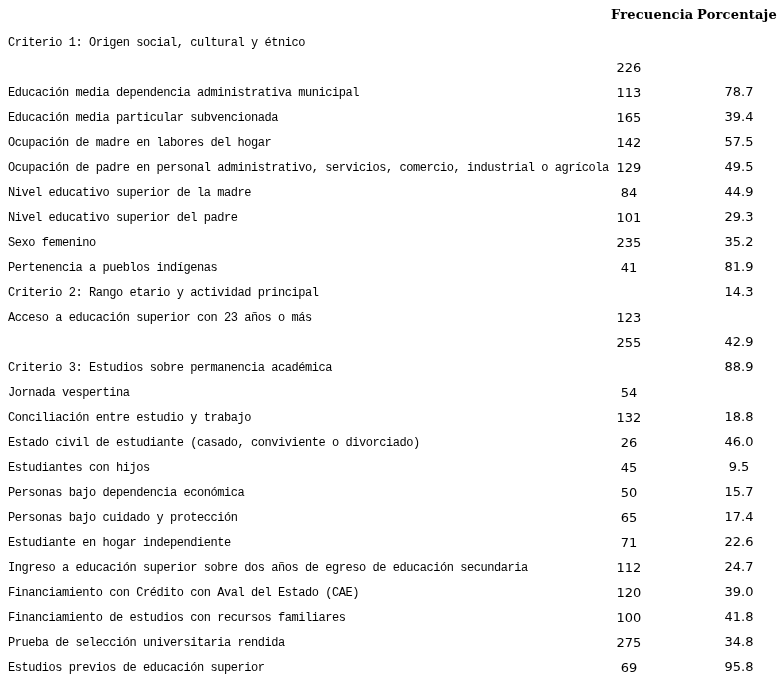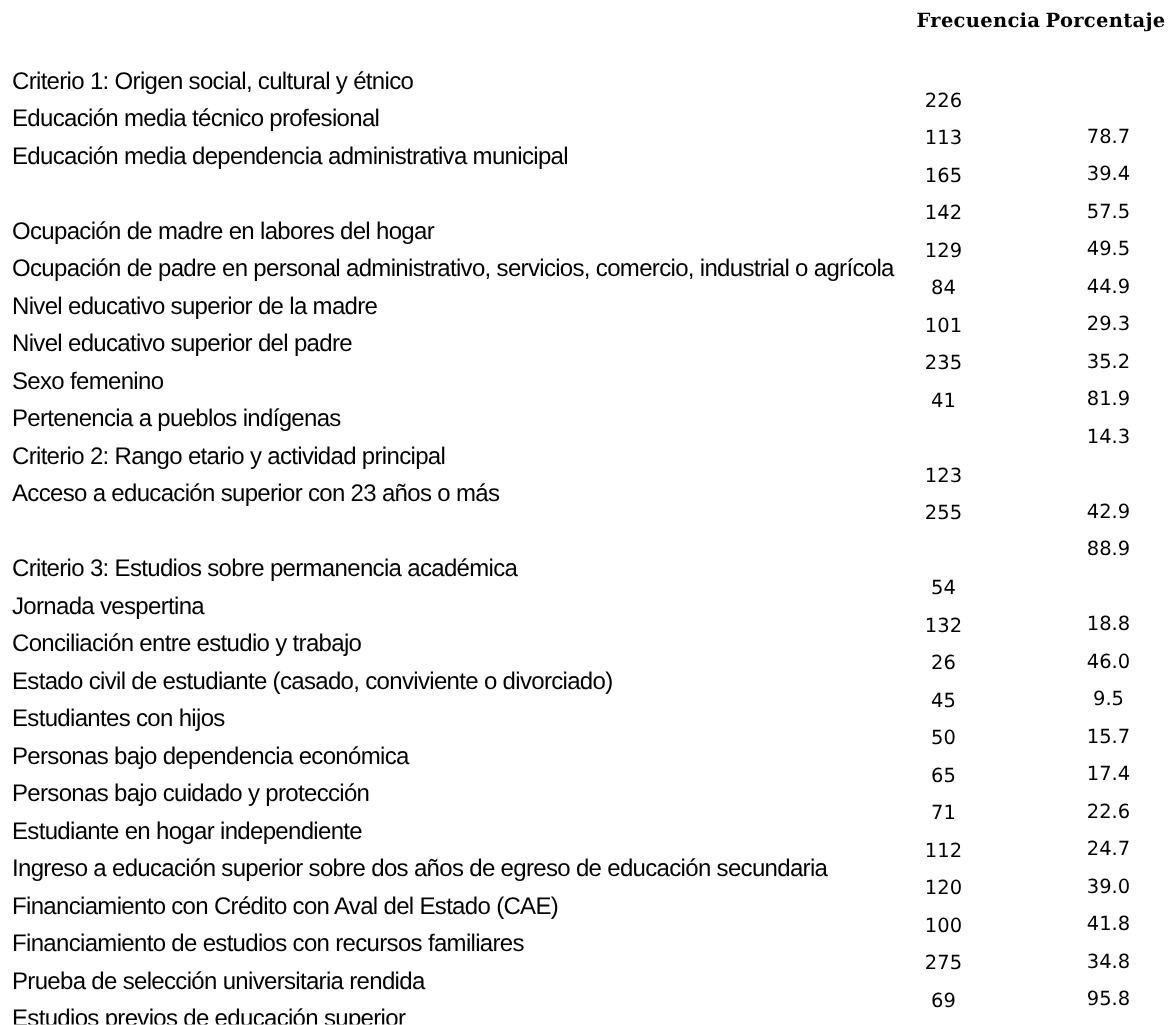--- a/index.html
+++ b/index.html
@@ -41,23 +41,23 @@
     .hdr.pct { left: 697px; text-align: right; }
     .row {
       position: absolute;
       left: 0;
       width: 779px;
       height: 25px;
     }
     .label {
       position: absolute;
       left: 8px;
-      top: 12px;
-      font-family: Liberation Sans, sans-serif;
-      font-size: 16px;
+      top: 0;
+      font-family: Liberation Mono, monospace;
+      font-size: 12px;
       line-height: 18px;
       white-space: nowrap;
       letter-spacing: -0.45px;
     }
     .num {
       position: absolute;
       top: 0;
       width: 60px;
       text-align: center;
       font-family: "DejaVu Sans", sans-serif;
@@ -76,30 +76,30 @@
     <span class="hdr freq">Frecuencia</span>
     <span class="hdr pct">Porcentaje</span>
   </div>
 
   <div class="row" style="top:34px">
     <span class="label">Criterio 1: Origen social, cultural y étnico</span>
     <span class="num freq"></span>
     <span class="num pct"></span>
   </div>
   <div class="row" style="top:59px">
-    <span class="label">Educación media técnico profesional</span>
     <span class="num freq">226</span>
     <span class="num pct">78.7</span>
   </div>
   <div class="row" style="top:84px">
     <span class="label">Educación media dependencia administrativa municipal</span>
     <span class="num freq">113</span>
     <span class="num pct">39.4</span>
   </div>
   <div class="row" style="top:109px">
+    <span class="label">Educación media particular subvencionada</span>
     <span class="num freq">165</span>
     <span class="num pct">57.5</span>
   </div>
   <div class="row" style="top:134px">
     <span class="label">Ocupación de madre en labores del hogar</span>
     <span class="num freq">142</span>
     <span class="num pct">49.5</span>
   </div>
   <div class="row" style="top:159px">
     <span class="label">Ocupación de padre en personal administrativo, servicios, comercio, industrial o agrícola</span>

